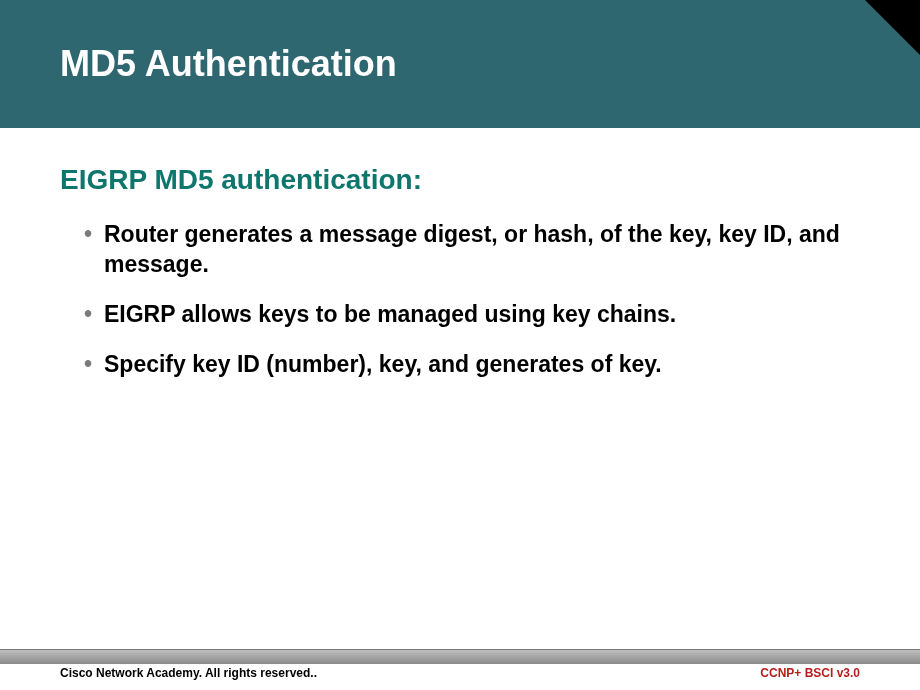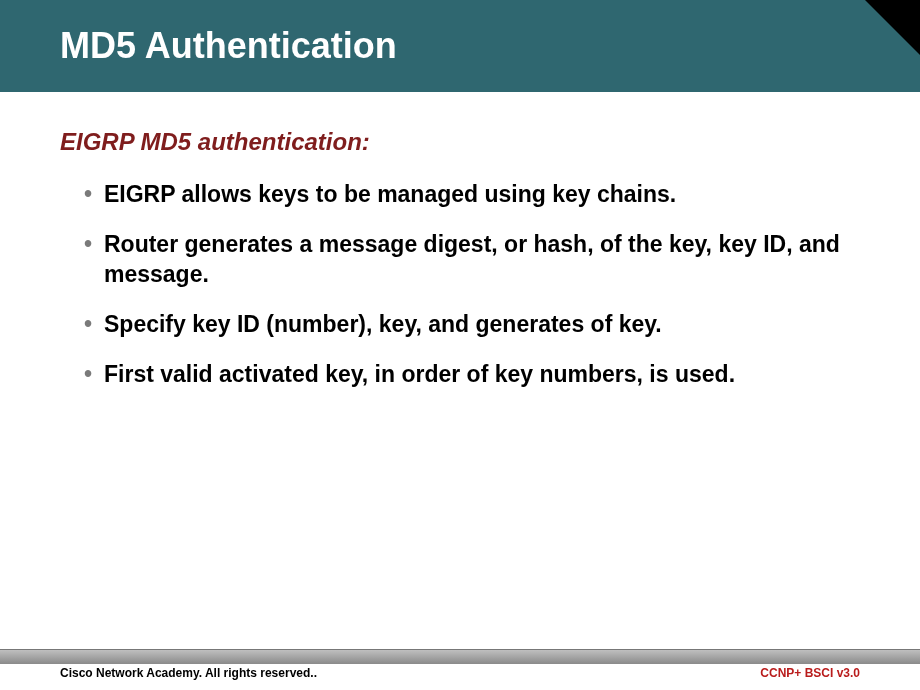--- a/index.html
+++ b/index.html
@@ -17,46 +17,45 @@
     }
     .slide {
       width: 100%;
       height: 100%;
       position: relative;
     }
     .title-bar {
       background: #2f6770;
       color: #fff;
       padding: 30px 0 30px 60px;
-      height: 92px;
+      height: 128px;
       display: flex;
       align-items: center;
     }
     .title-bar h1 {
       font-size: 36px;
       font-weight: bold;
     }
     .corner-triangle {
       position: absolute;
       top: 0;
       right: 0;
       width: 0;
       height: 0;
       border-left: 55px solid transparent;
       border-top: 55px solid #000;
     }
     .content {
       padding: 36px 60px 0 60px;
     }
     .subtitle {
-      font-size: 24px;
+      font-size: 28px;
       font-weight: bold;
-      color: #7f1d1d;
+      color: #0f766e;
       margin-bottom: 24px;
-      font-style: italic;
     }
     ul.bullets {
       list-style: none;
       padding-left: 24px;
     }
     ul.bullets li {
       position: relative;
       font-size: 23px;
       font-weight: bold;
       color: #000;
@@ -105,24 +104,23 @@
 <div class="slide">
   <div class="corner-triangle"></div>
 
   <div class="title-bar">
     <h1>MD5 Authentication</h1>
   </div>
 
   <div class="content">
     <div class="subtitle">EIGRP MD5 authentication:</div>
     <ul class="bullets">
+      <li>Router generates a message digest, or hash, of the key, key ID, and message.</li>
       <li>EIGRP allows keys to be managed using key chains.</li>
-      <li>Router generates a message digest, or hash, of the key, key ID, and message.</li>
       <li>Specify key ID (number), key, and generates of key.</li>
-      <li>First valid activated key, in order of key numbers, is used.</li>
     </ul>
   </div>
 
   <div class="footer">
     <div class="footer-line"></div>
     <div class="footer-row">
       <div class="footer-left">Cisco Network Academy. All rights reserved..</div>
       <div class="footer-right">CCNP+ BSCI v3.0</div>
     </div>
   </div>

